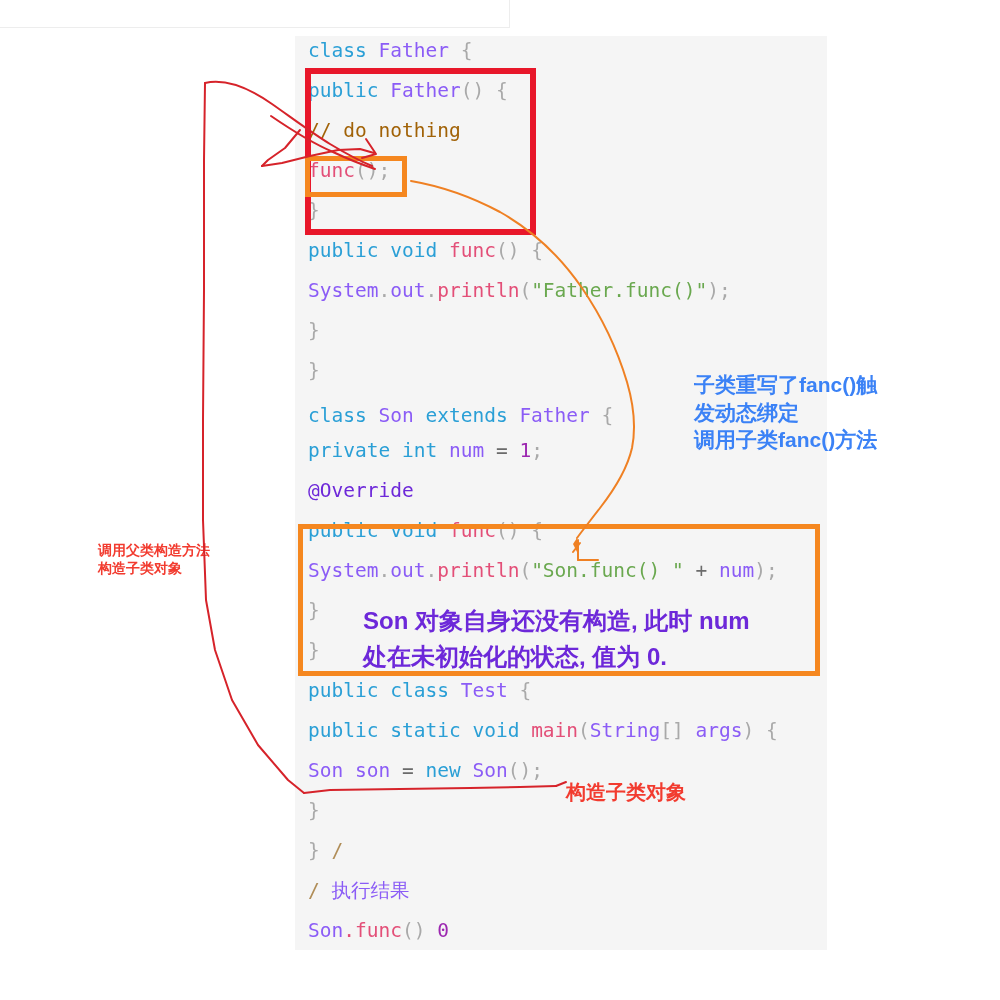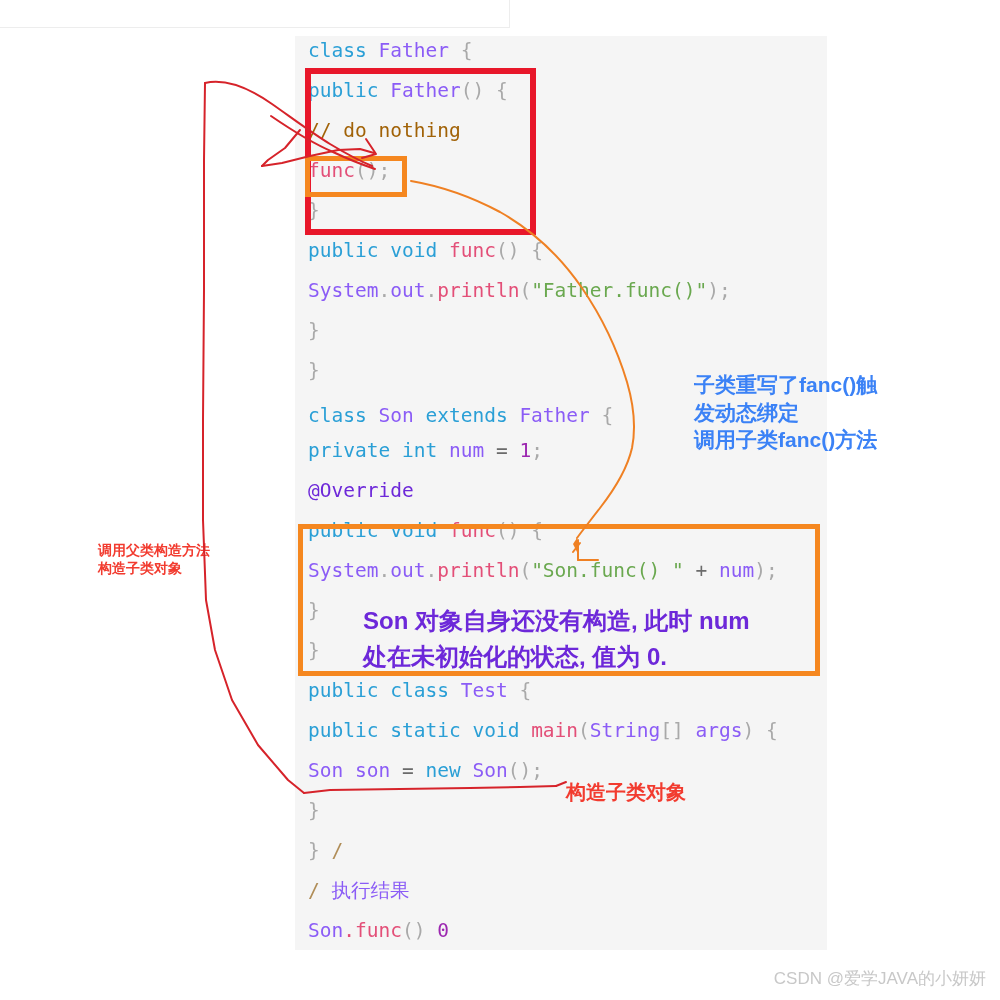--- a/index.html
+++ b/index.html
@@ -204,15 +204,14 @@
                C 604,320 618,352 627,382 C 634,406 636,428 632,448
                C 627,470 614,490 600,508 C 590,521 582,531 577,538"></path>
 
       <path d="M 577,538 L 579,556 L 573,544 Z" fill="#ef8023" stroke="none"></path>
       <path d="M 578,540 L 578,560"></path>
       <path d="M 578,560 L 598,560"></path>
       <path d="M 580,543 L 573,552"></path>
     </g>
   </svg>
 
-  <div id="watermark">CSDN @爱学JAVA的小妍妍</div>
 
 </div>
 
 </body></html>

